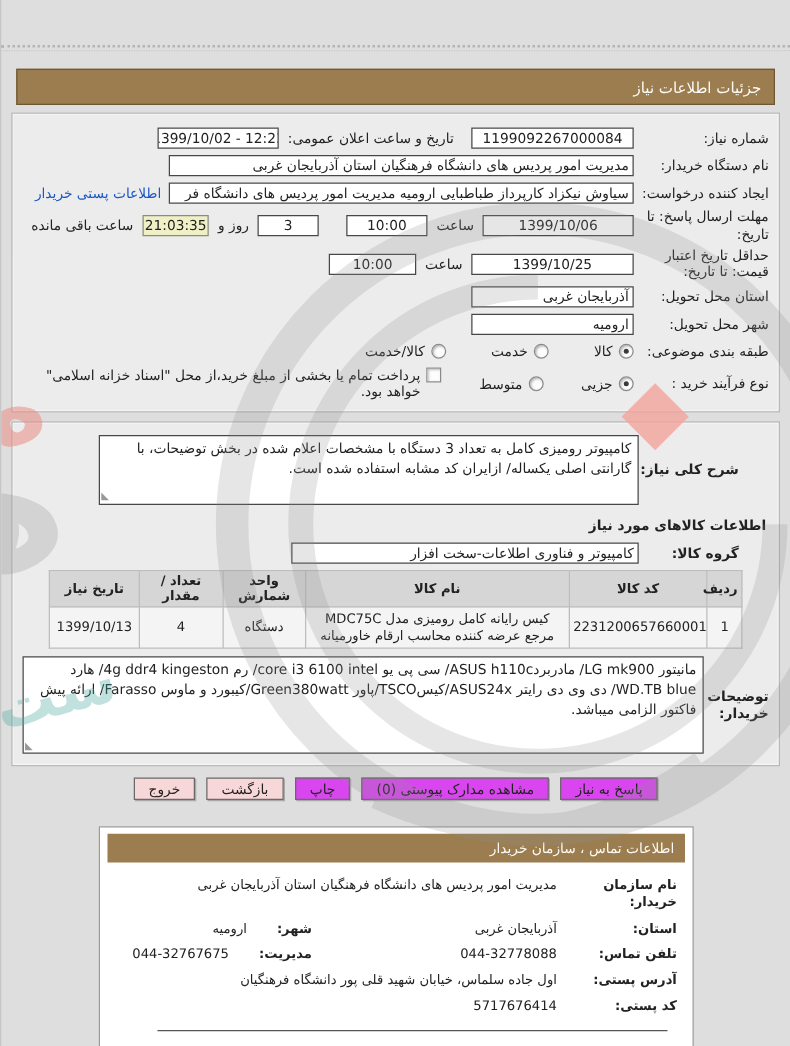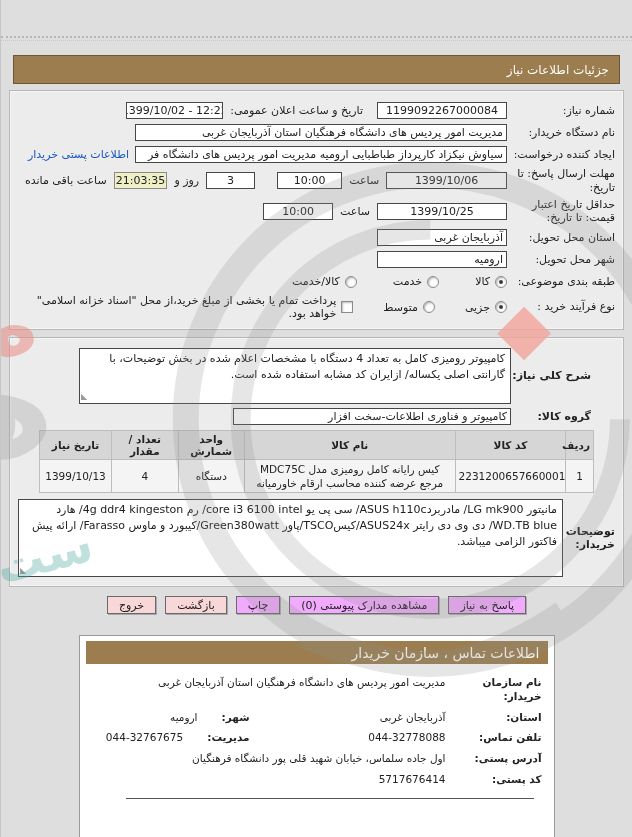--- a/index.html
+++ b/index.html
@@ -38,45 +38,45 @@
   .w130{width:130px;} .w95{width:97px;} .w70{width:70px;} .w52{width:52px;} .w372{width:372px;} .w278{width:278px;text-align:center;}
   .inline-lbl { margin:0 7px; white-space:nowrap; }
   .countdown { background:#f0f0c6; border:1px solid #8a8a8a; height:17px; width:58px;
     display:flex; align-items:center; justify-content:center; direction:ltr; }
   .link { color:#1a56c4; margin-right:6px; white-space:nowrap; cursor:pointer; }
   .radio { width:12px; height:12px; border:1px solid #8a8a8a; border-radius:50%; background:#fdfdfd;
     display:inline-block; position:relative; box-shadow:inset 1px 1px 2px rgba(0,0,0,.3); flex:0 0 12px;}
   .radio.on::after { content:""; position:absolute; inset:3px; background:#3a3a3a; border-radius:50%; }
   .checkbox { width:12px; height:12px; border:1px solid #8a8a8a; background:#fdfdfd; display:inline-block;
     box-shadow:inset 1px 1px 2px rgba(0,0,0,.25); flex:0 0 12px;}
-  .opt { display:flex; align-items:center; gap:5px; }
+  .opt { display:flex; align-items:flex-start; gap:5px; }
   .optgroup { display:flex; align-items:center; gap:36px; }
   .textarea {
     background:#fff; border:1px solid #474747; position:relative;
     padding:2px 5px; line-height:1.45; overflow:hidden;
   }
   .textarea .grip { position:absolute; left:1px; bottom:0; color:#999; font-size:8px; }
   .bold { font-weight:bold; }
   .section-title { font-weight:bold; margin:10px 4px 6px 4px; }
   table.goods { border-collapse:collapse; width:555px; margin:4px auto 2px auto; table-layout:fixed; }
   table.goods th, table.goods td { border:1px solid #bdbdbd; text-align:center; vertical-align:middle; padding:2px 3px; }
   table.goods th { background:#d6d6d6; font-weight:bold; height:20px; font-size:10.5px; }
   table.goods td { background:#f4f4f4; font-size:10.5px; line-height:1.35; }
   .btn-row { display:flex; justify-content:center; gap:9px; margin:9px 0 0 0; }
   .btn { font-size:11px; height:18px; display:flex; align-items:center; padding:0 11px;
     border:1px solid #6a6a6a; box-shadow:1px 1px 0 #a9a9a9; cursor:pointer; white-space:nowrap; }
-  .btn.green { background:#f0abfc; }
+  .btn.green { background:#d946ef; }
   .btn.pink { background:#f7d7d7; }
   .card {
     width:476px; margin:21px auto 0 auto; background:#fff;
     border:1px solid #9a9a9a; height:242px; padding:5px 6px; position:relative; z-index:3;
   }
   .card-title {
     background:#9b7d4f; color:#fdfbf6; height:23px; display:flex; align-items:center;
-    padding:0 8px; font-size:14px; margin-bottom:12px;
+    padding:0 8px; font-size:11px; margin-bottom:12px;
   }
   .crow { display:flex; align-items:flex-start; margin:0 6px 7px 6px; font-size:10.5px; line-height:1.3; }
   .clabel { width:96px; flex:0 0 96px; font-weight:bold; }
   .cval { width:196px; flex:0 0 196px; }
   .clabel2 { width:52px; flex:0 0 52px; font-weight:bold; }
   .cval2 { flex:1; }
   .divider { border-top:1px solid #555; margin:12px 14px 12px 40px; }
   .watermark { position:absolute; inset:0; z-index:2; pointer-events:none; }
   .content { position:relative; z-index:1; }
 </style>
@@ -187,25 +187,26 @@
         </span>
       </div>
     </div>
   </div>
 
   <div class="panel" style="margin-top:7px">
 
     <div class="frow" style="align-items:center">
       <span class="flabel bold" style="width:80px;flex:0 0 80px;margin-right:24px">شرح کلی نیاز:</span>
       <div class="textarea" style="width:432px;height:56px">
-        <span>کامپیوتر رومیزی کامل به تعداد 4 دستگاه با مشخصات اعلام شده در بخش توضیحات، با گارانتی اصلی یکساله/ ازایران کد مشابه استفاده شده است.</span>
+        <span>کامپیوتر رومیزی کامل به تعداد 3 دستگاه با مشخصات اعلام شده در بخش توضیحات، با گارانتی اصلی یکساله/ ازایران کد مشابه استفاده شده است.</span>
         <span class="grip">◣</span>
       </div>
     </div>
 
+    <div class="section-title">اطلاعات کالاهای مورد نیاز</div>
 
     <div class="frow">
       <span class="flabel bold" style="width:80px;flex:0 0 80px;margin-right:24px">گروه کالا:</span>
       <div class="inp rtl-text w278">کامپیوتر و فناوری اطلاعات-سخت افزار</div>
     </div>
 
     <table class="goods">
       <colgroup>
         <col style="width:5%">
           <col style="width:20%">

